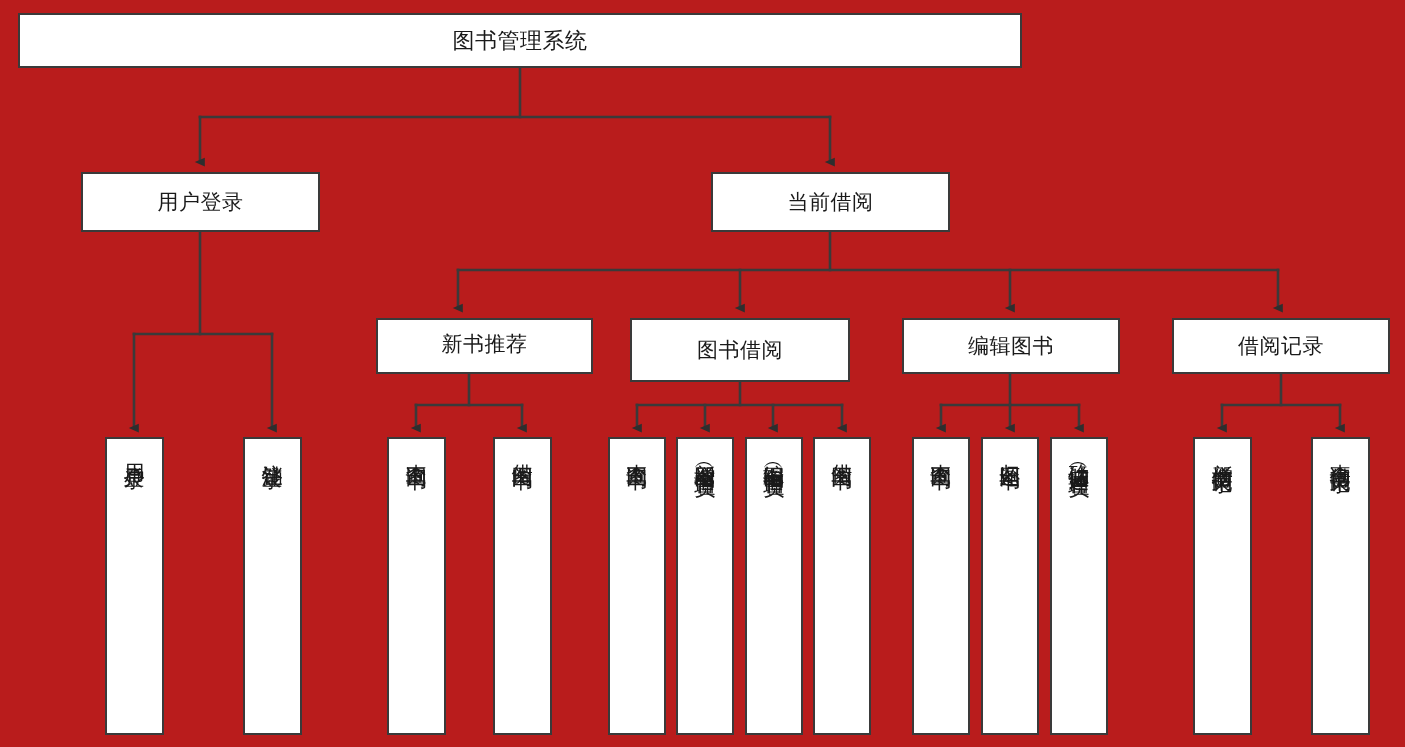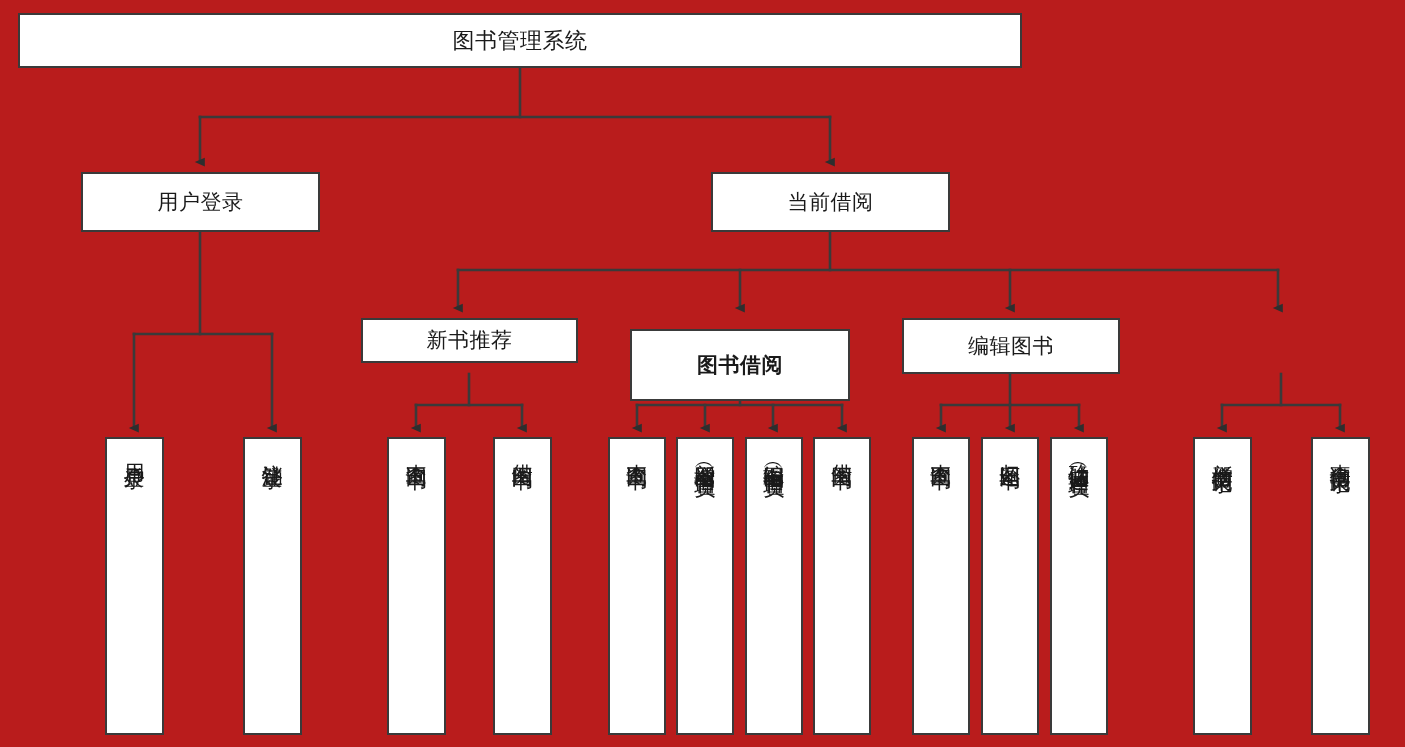--- a/index.html
+++ b/index.html
@@ -124,28 +124,31 @@
     <span class="lbl">图书管理系统</span>
   </div>
 
   <div class="node" style="left:81px; top:172px; width:239px; height:60px;">
     <span class="lbl">用户登录</span>
   </div>
   <div class="node" style="left:711px; top:172px; width:239px; height:60px;">
     <span class="lbl">当前借阅</span>
   </div>
 
-  <div class="node" style="left:361px; top:318px; width:217px; height:45px;">
+  <div class="node" style="left:376px; top:318px; width:217px; height:56px;font-family:Liberation Mono, monospace;">
     <span class="lbl">新书推荐</span>
   </div>
-  <div class="node" style="left:630px; top:329px; width:220px; height:72px;font-weight:bold;">
+  <div class="node" style="left:630px; top:318px; width:220px; height:64px;">
     <span class="lbl">图书借阅</span>
   </div>
   <div class="node" style="left:902px; top:318px; width:218px; height:56px;">
     <span class="lbl">编辑图书</span>
+  </div>
+  <div class="node" style="left:1172px; top:318px; width:218px; height:56px;">
+    <span class="lbl">借阅记录</span>
   </div>
 
   <div class="node vert" style="left:105px; top:437px; width:59px; height:298px;">
     <span class="lbl">用户登录</span>
   </div>
   <div class="node vert" style="left:243px; top:437px; width:59px; height:298px;">
     <span class="lbl">注销登录</span>
   </div>
 
   <div class="node vert" style="left:387px; top:437px; width:59px; height:298px;">

